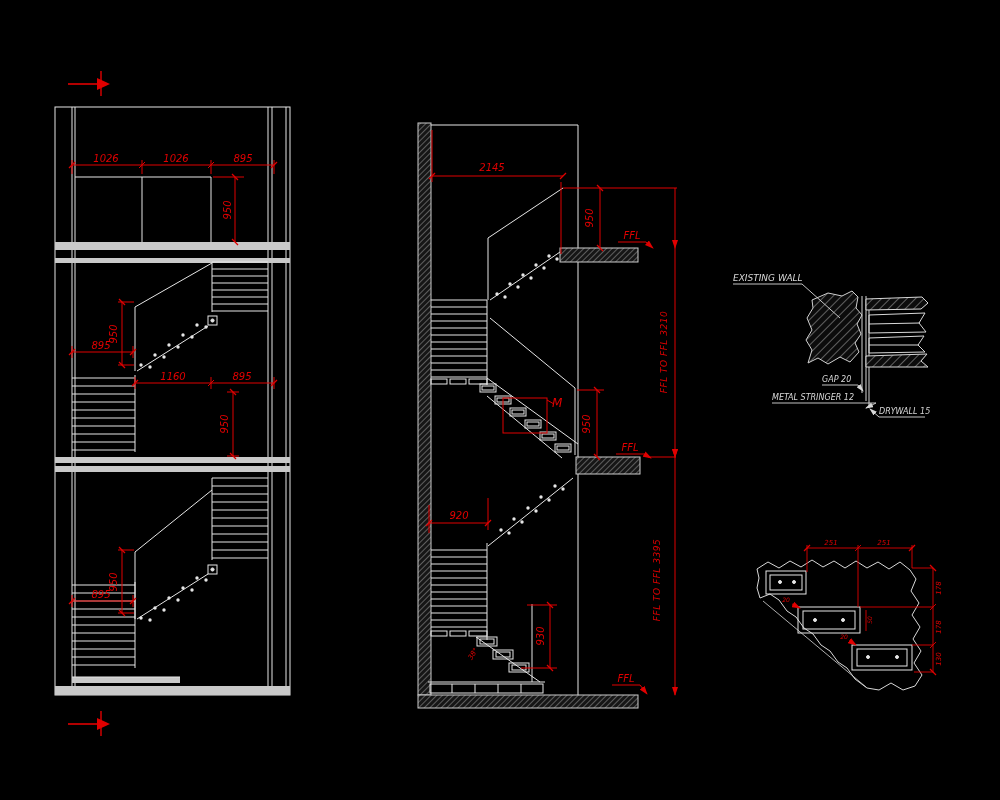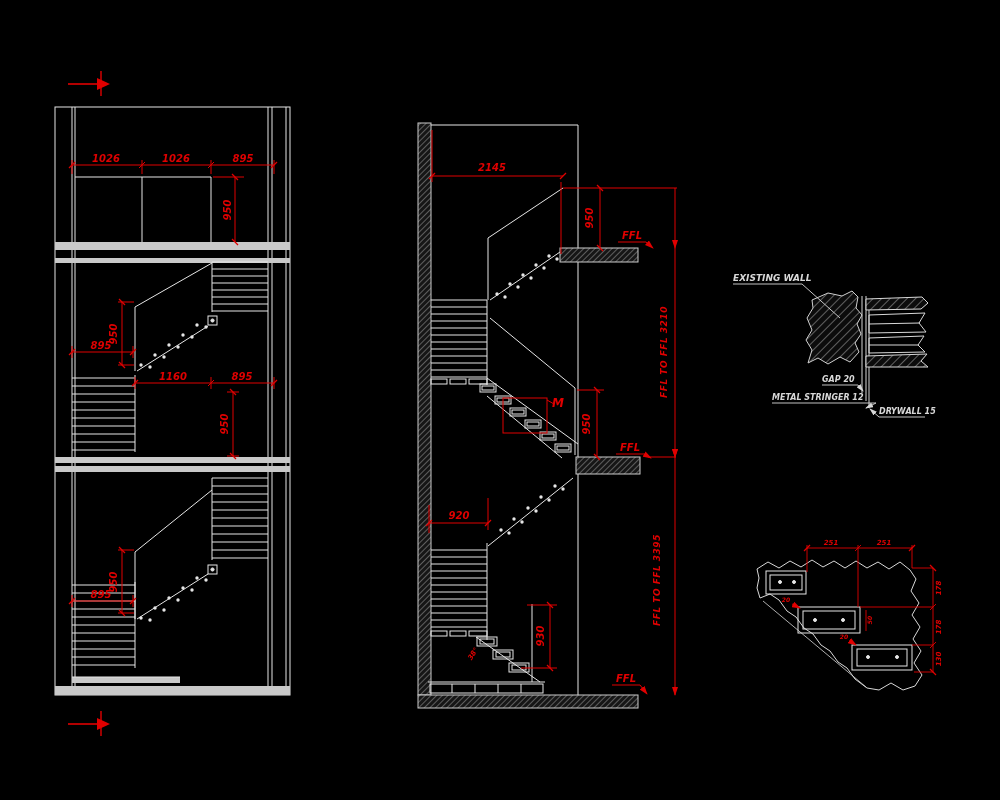--- a/index.html
+++ b/index.html
@@ -1,16 +1,16 @@
 <!DOCTYPE html>
 <html><head>
 <meta charset="utf-8">
 <style>
   html,body{margin:0;padding:0;background:#000;}
-  .stage{width:1000px;height:800px;background:#4d7c0f;position:relative;overflow:hidden;font-weight:bold;}
+  .stage{width:1000px;height:800px;background:#4d7c0f;position:relative;overflow:hidden;}
   svg{display:block;}
   text{font-family:"DejaVu Sans",sans-serif;}
   .dim{font-style:italic;font-size:10px;fill:#e00000;}
   .dimv{font-style:italic;font-size:10px;fill:#e00000;}
   .dimsm{font-style:italic;font-size:7px;fill:#e00000;}
   .dimxs{font-style:italic;font-size:6px;fill:#e00000;}
   .ffl{font-style:italic;font-size:10px;fill:#e00000;}
   .tall{font-style:italic;font-size:9px;fill:#e00000;letter-spacing:.5px;}
   .mlab{font-style:italic;font-size:12px;fill:#e00000;}
   .wlabel{font-style:italic;font-size:9px;fill:#d8d8d8;}

